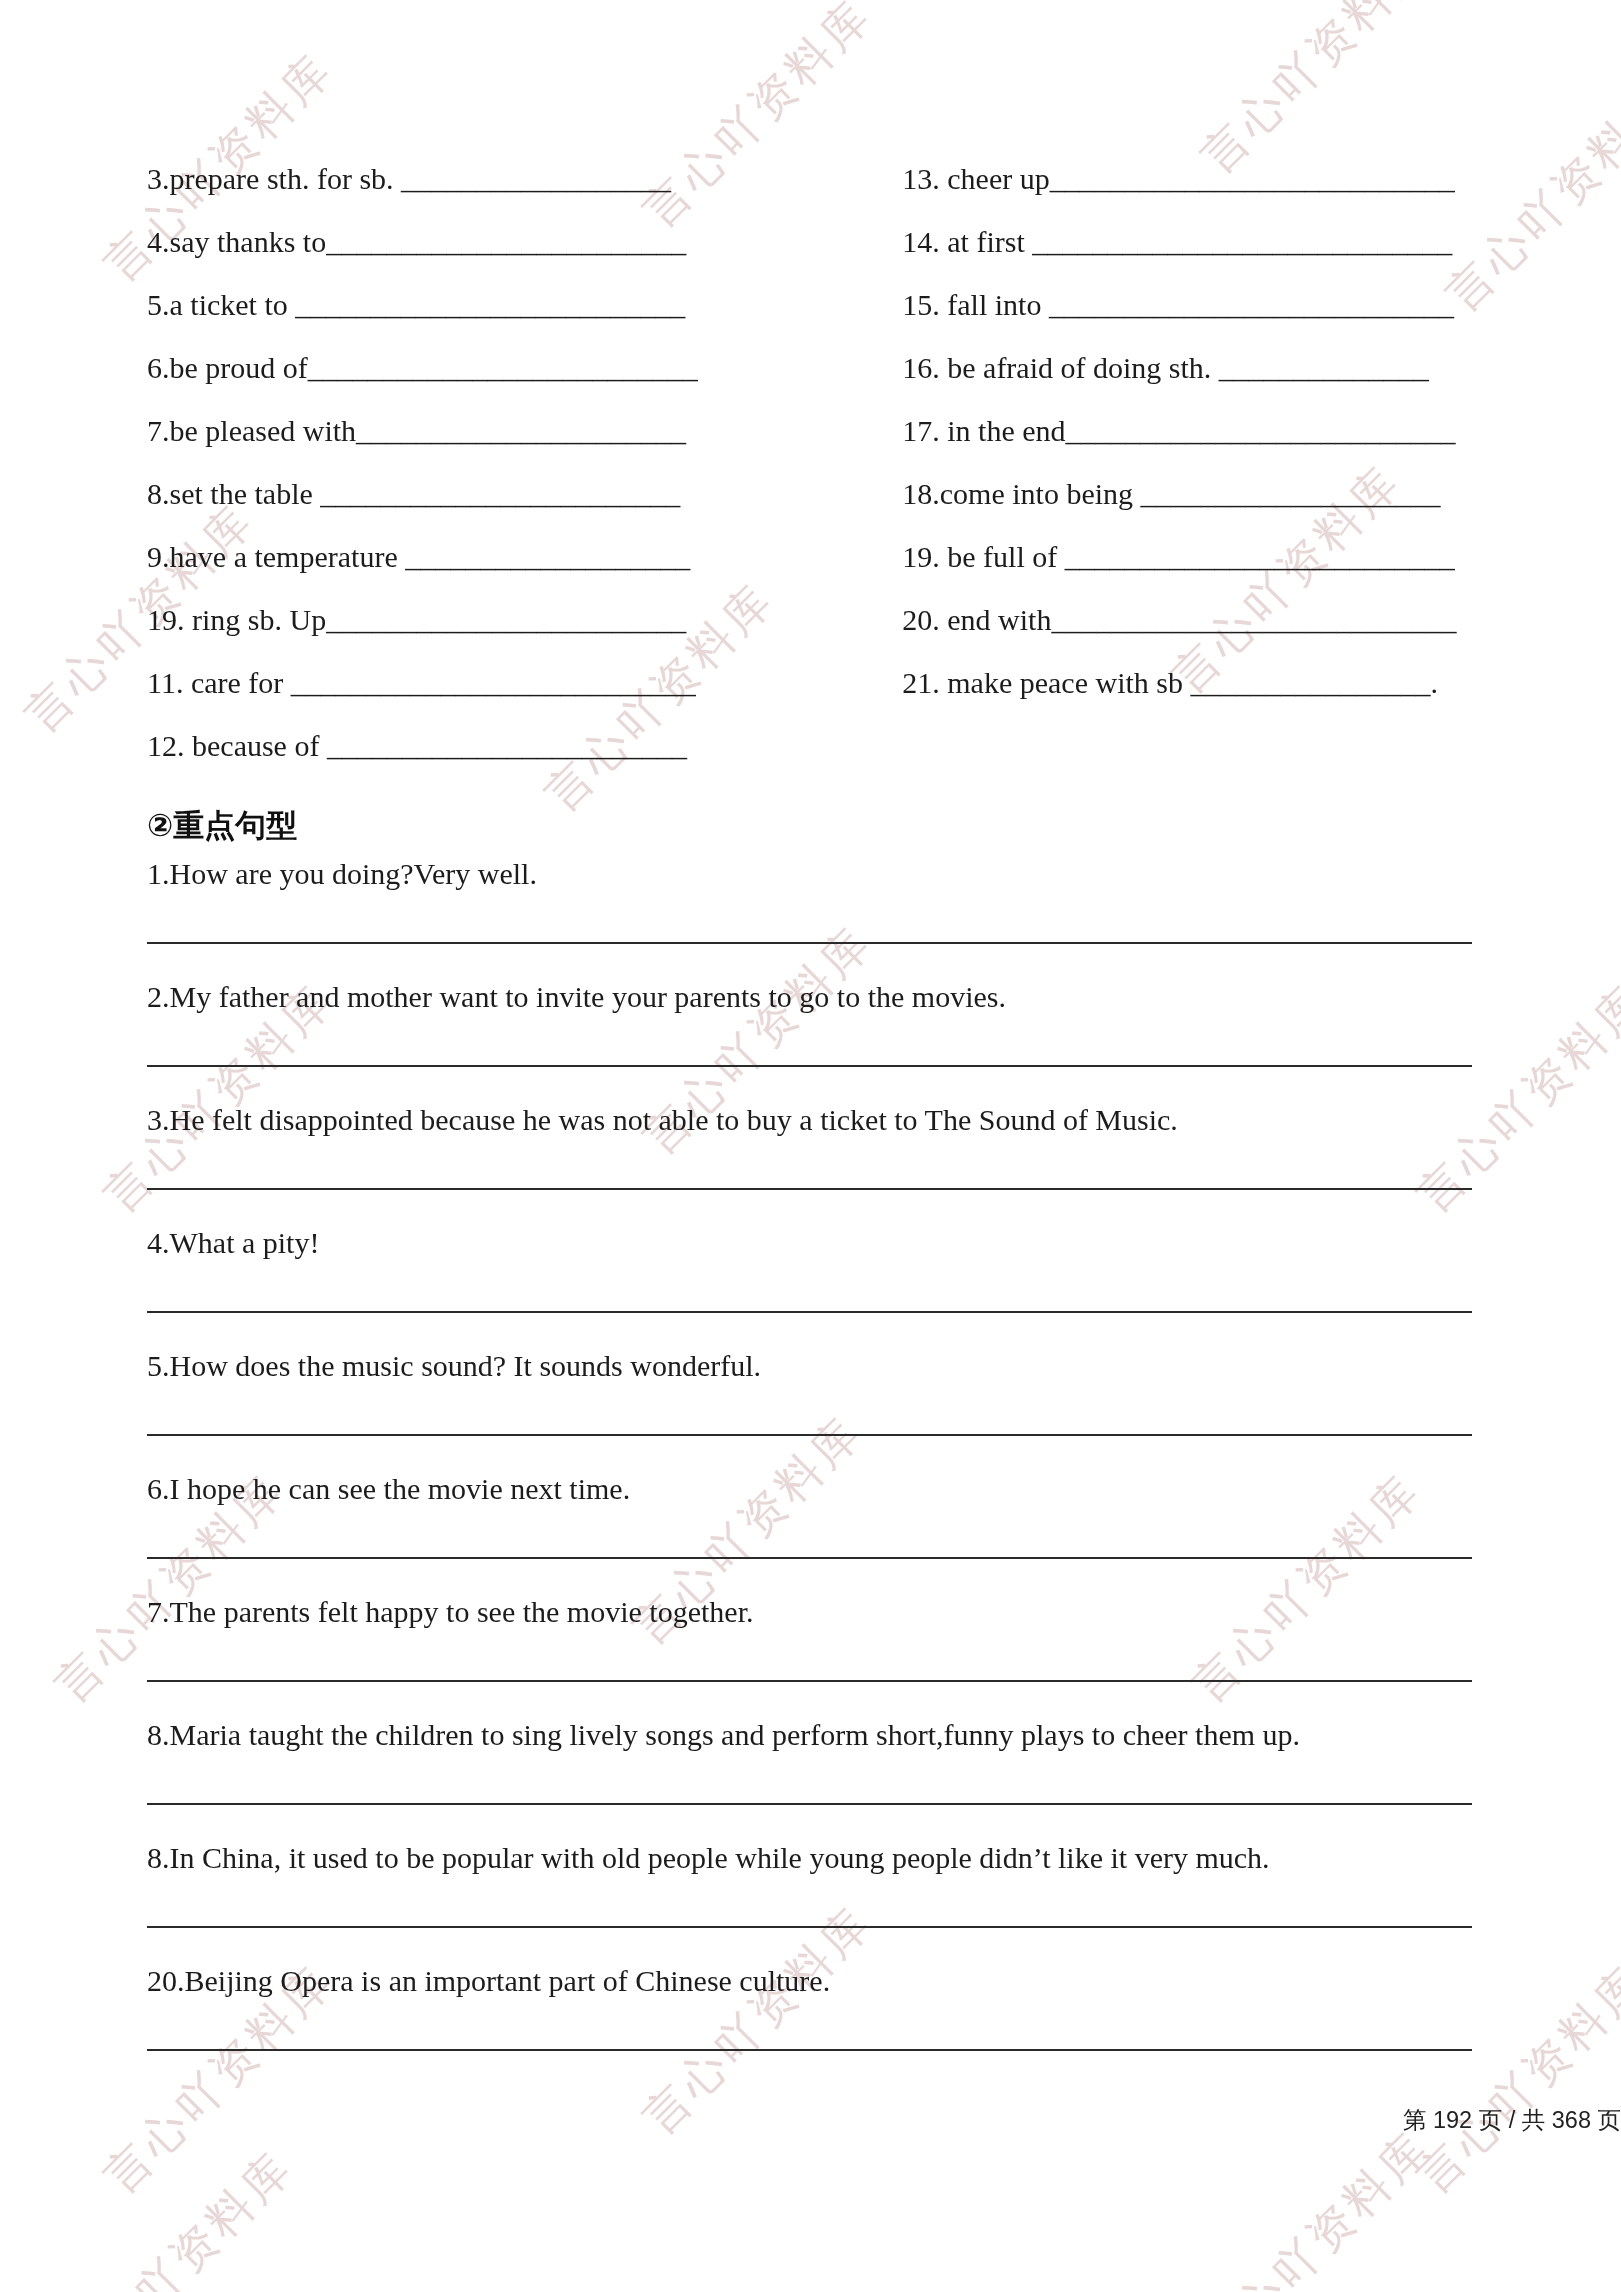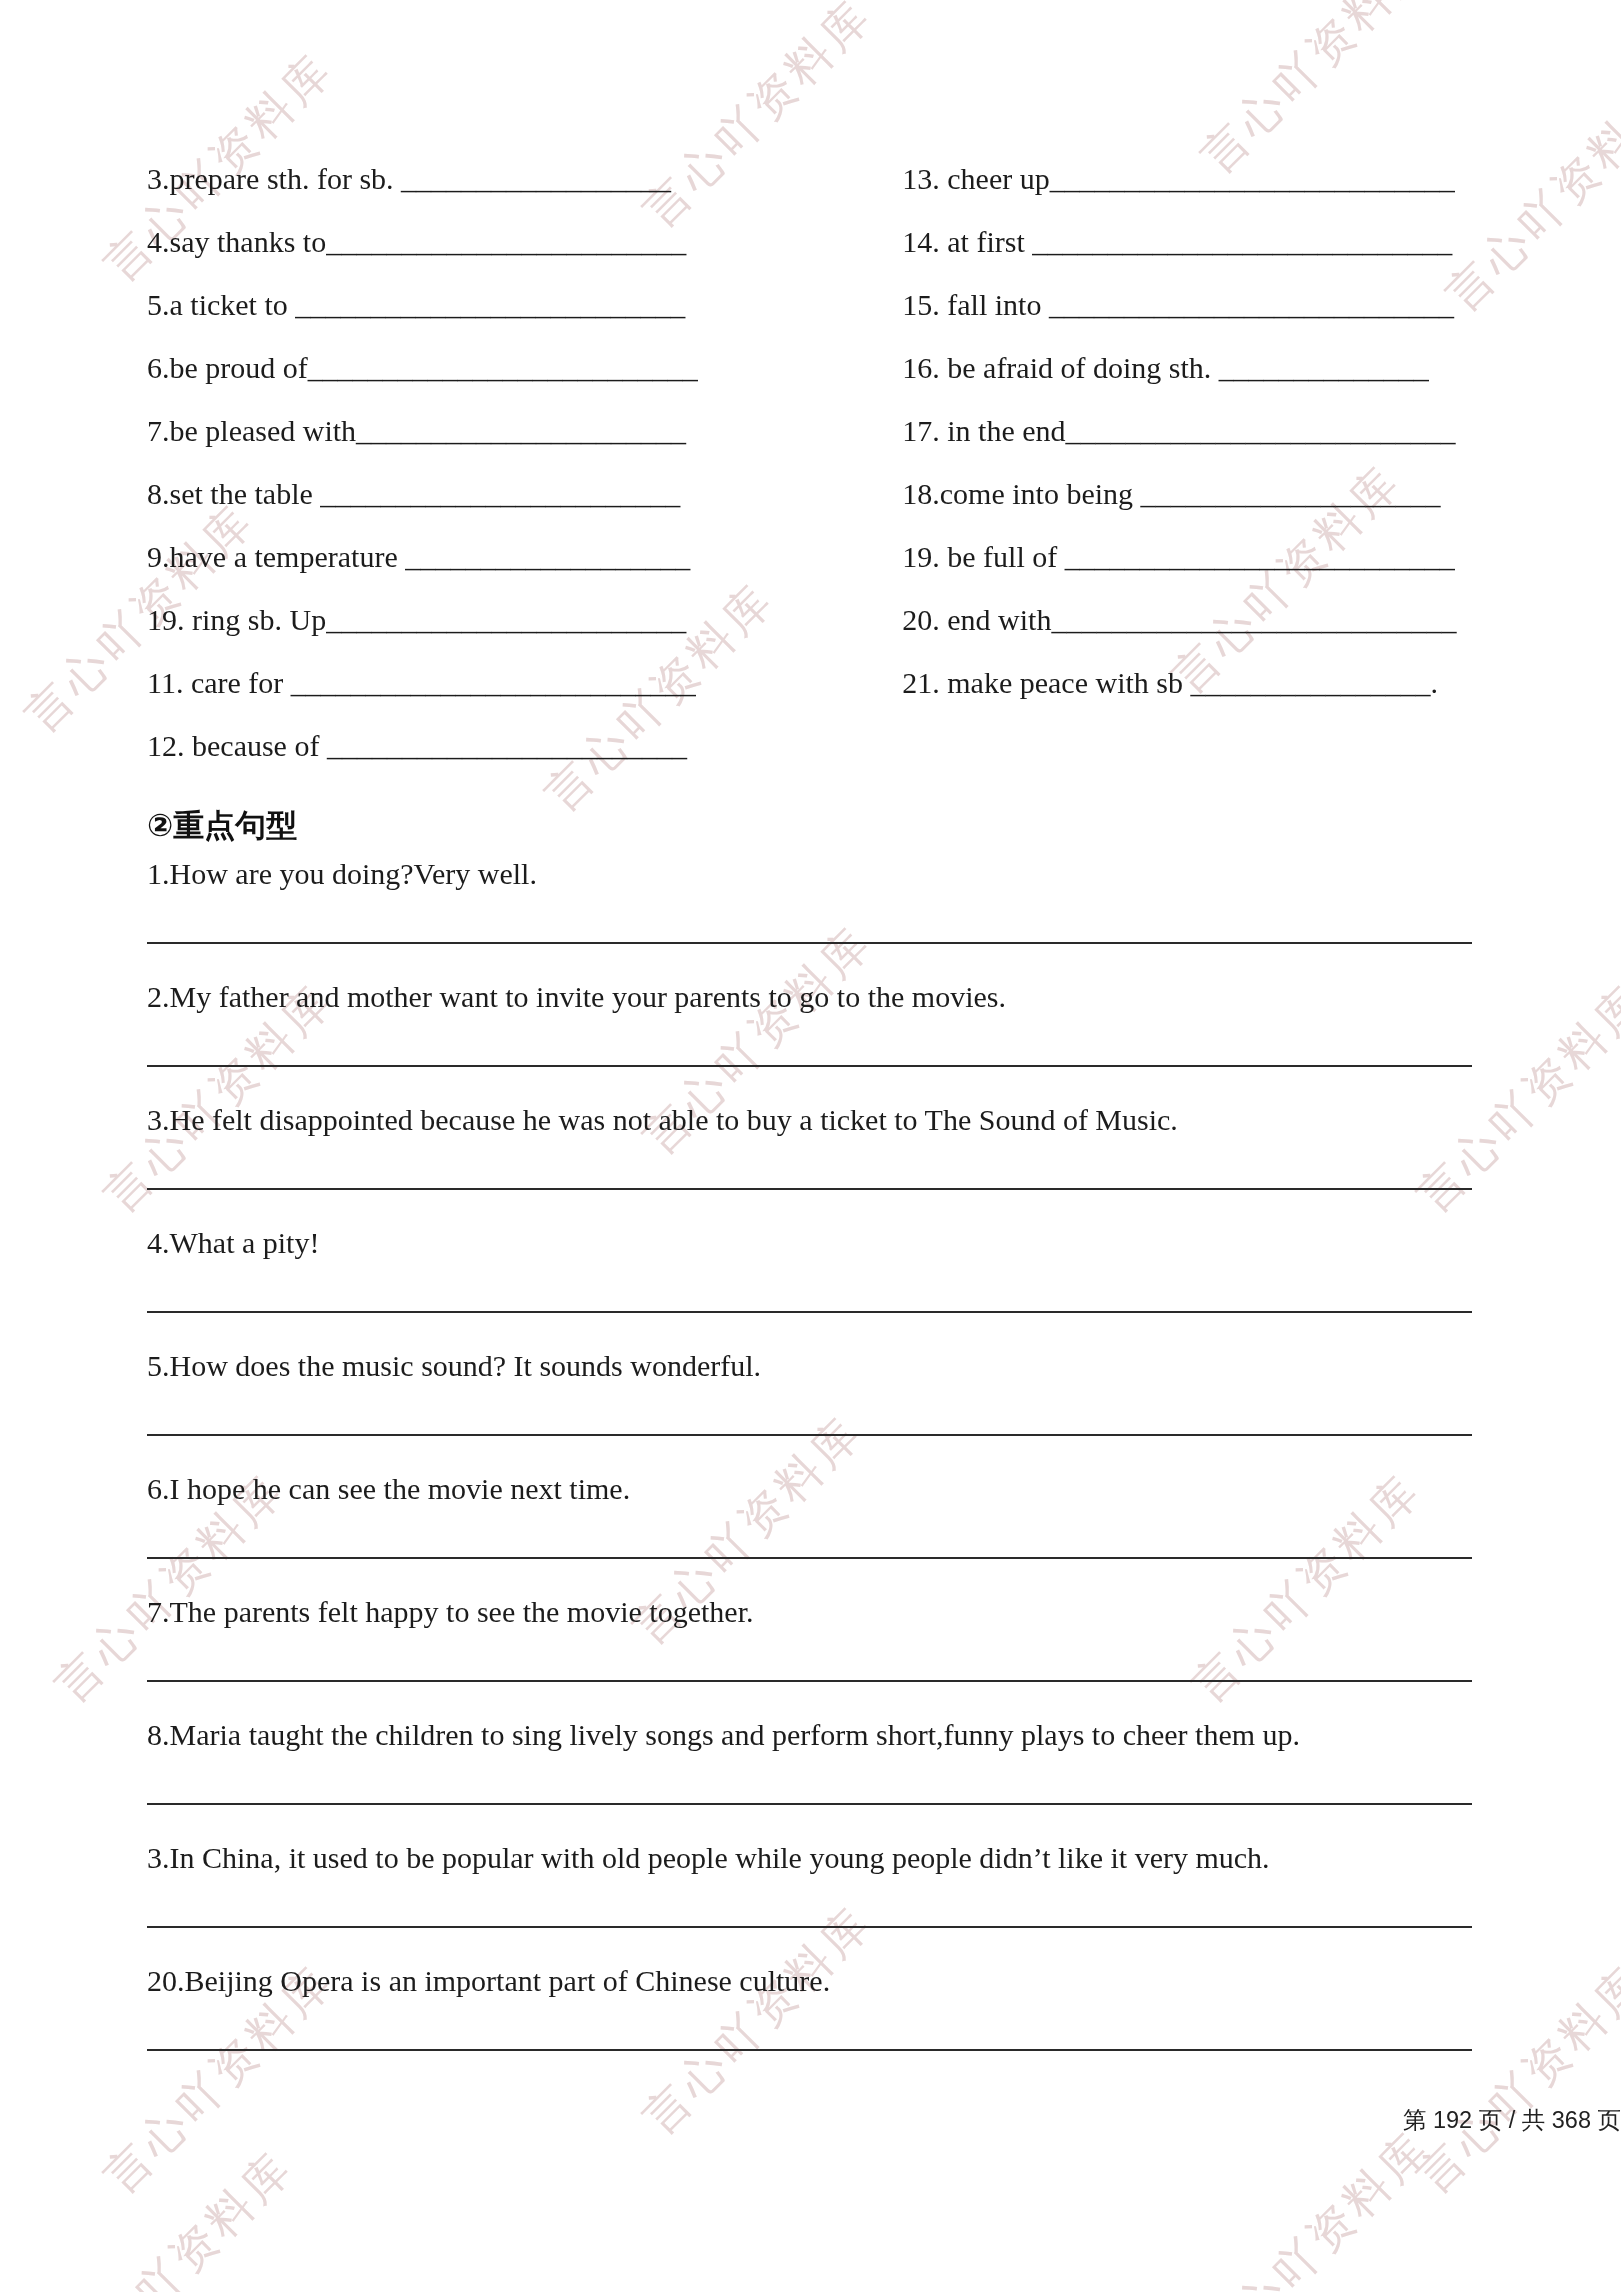--- a/index.html
+++ b/index.html
@@ -157,21 +157,21 @@
       </div>
       <div class="sentence-block">
         <div class="sentence">7.The parents felt happy to see the movie together.</div>
         <div class="answer-line"></div>
       </div>
       <div class="sentence-block">
         <div class="sentence">8.Maria taught the children to sing lively songs and perform short,funny plays to cheer them up.</div>
         <div class="answer-line"></div>
       </div>
       <div class="sentence-block">
-        <div class="sentence">3.In China, it used to be popular with old people while young people didn’t like it very much.</div>
+        <div class="sentence">8.In China, it used to be popular with old people while young people didn’t like it very much.</div>
         <div class="answer-line"></div>
       </div>
       <div class="sentence-block">
         <div class="sentence">20.Beijing Opera is an important part of Chinese culture.</div>
         <div class="answer-line"></div>
       </div>
     </div>
 
 </div>
 

